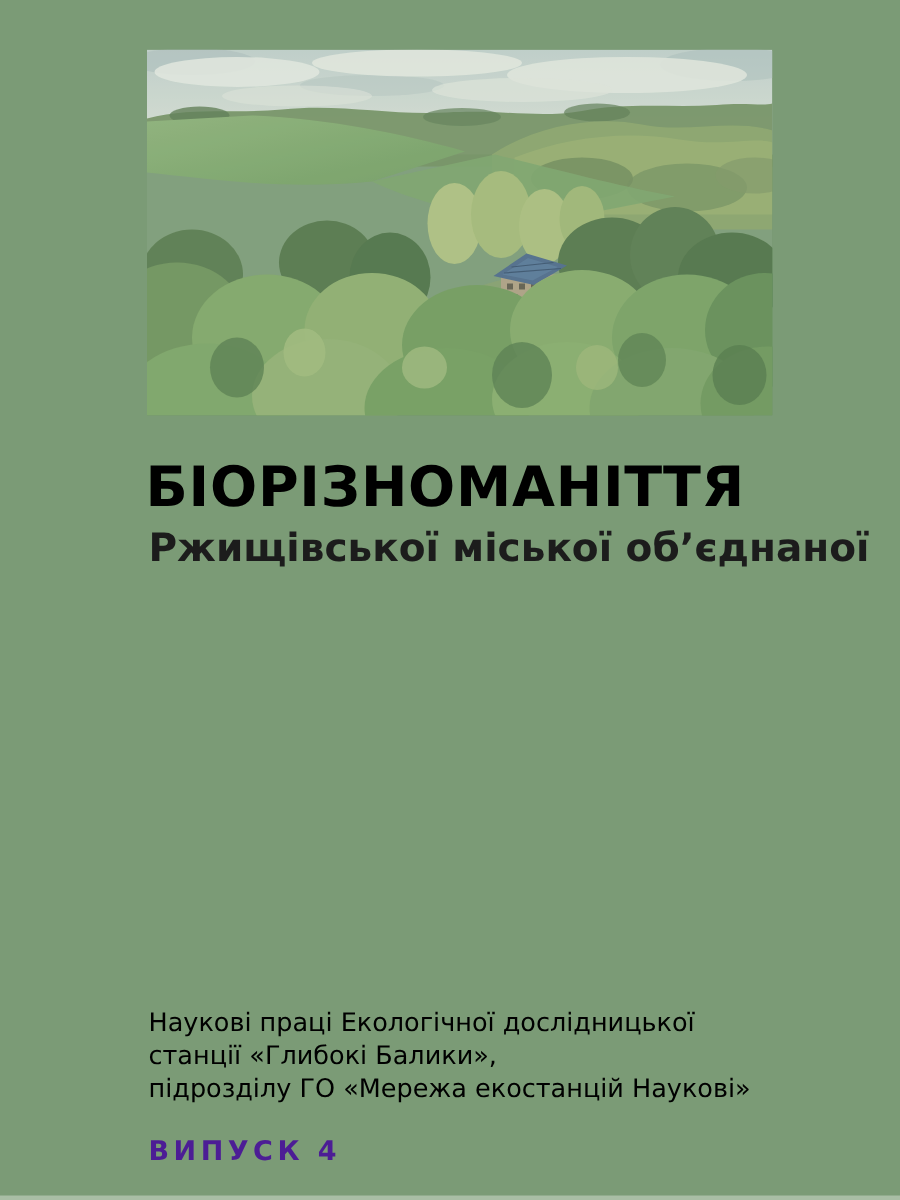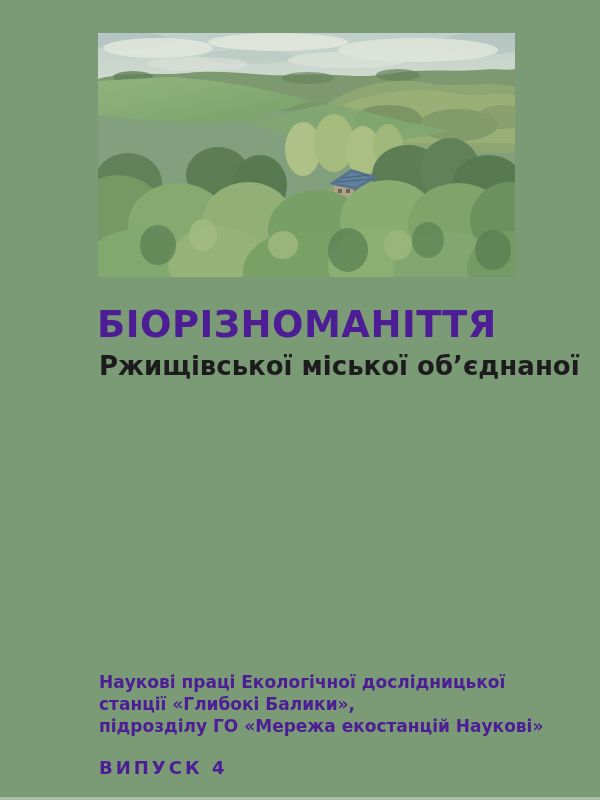--- a/index.html
+++ b/index.html
@@ -20,38 +20,38 @@
     width: 417px; height: 244px;
     overflow: hidden;
   }
   .photo svg { display: block; }
   .title {
     position: absolute;
     left: 97px; top: 303px;
     font-size: 37px;
     font-weight: bold;
     letter-spacing: 0.5px;
-    color: #4c1d95;
+    color: #000000;
     white-space: nowrap;
   }
   .subtitle {
     position: absolute;
     left: 99px; top: 351px;
     font-size: 26px;
     font-weight: bold;
     line-height: 30px;
     color: #1c1c1c;
   }
   .footer-block {
     position: absolute;
     left: 99px; top: 671px;
     font-size: 17px;
-    font-weight: bold;
+    font-weight: normal;
     line-height: 22px;
-    color: #4c1d95;
+    color: #000000;
   }
   .issue {
     position: absolute;
     left: 99px; top: 757px;
     font-size: 18px;
     font-weight: bold;
     letter-spacing: 3px;
     color: #4c1d95;
   }
   .bottom-strip {

